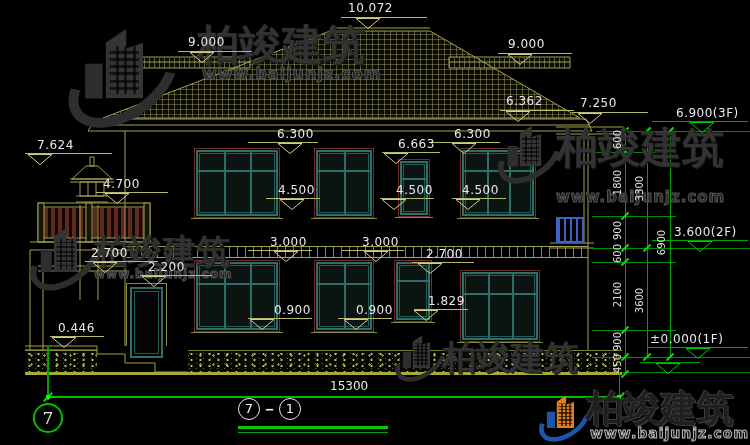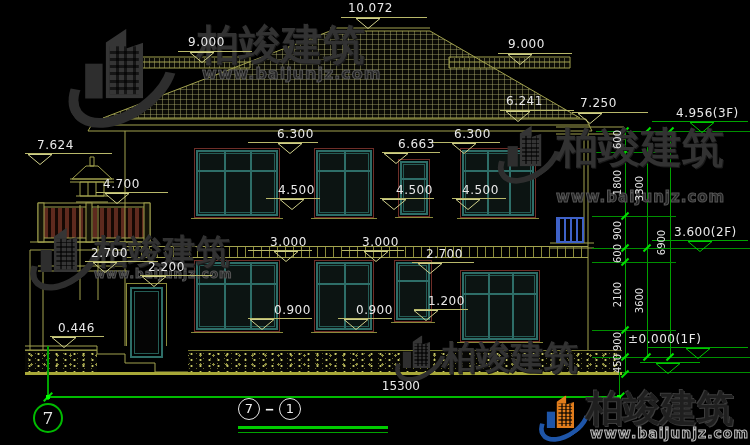--- a/index.html
+++ b/index.html
@@ -71,21 +71,21 @@
   .wm.gray .wm-icon{--c1:#2e2e2e;--c2:#353535;}
   .wm.colored .wm-icon{--c1:#1e55a8;--c2:#e07c1c;}
   
   #dim-line{left:48px;top:396px;width:572px;height:2px;background:#00bb00;z-index:5;}
   .dimtick{width:12px;height:2px;background:#00e000;transform:rotate(-45deg);z-index:5;}
   .dimdot{width:4px;height:4px;background:#00ff00;z-index:5;}
   #axis-vline{left:47px;top:346px;width:2px;height:54px;background:#00a400;z-index:4;}
   #rext-vline{left:619px;top:372px;width:1px;height:26px;background:#009900;z-index:4;}
   #axis-circle{left:33px;top:403px;width:30px;height:30px;border:2px solid #00bb00;border-radius:50%;
      z-index:5;color:#e9e9e9;font-size:17px;text-align:center;line-height:26px;font-family:"DejaVu Serif",serif;}
-  #dim-text{left:330px;top:379px;width:90px;text-align:right;color:#e9e9e9;font-size:12px;z-index:7;}
+  #dim-text{left:330px;top:379px;width:90px;text-align:left;color:#e9e9e9;font-size:12px;z-index:7;}
   #title{left:238px;top:396px;height:26px;display:flex;align-items:center;gap:2px;z-index:9;color:#f0f0f0;}
   #title .circ{position:static;width:22px;height:22px;border:1.5px solid #e8e8e8;border-radius:50%;
      font-size:13px;text-align:center;line-height:20px;flex:0 0 auto;}
   #title .dash{position:static;font-size:15px;font-weight:bold;}
   #title .name{position:static;font-size:21px;font-weight:bold;letter-spacing:1px;}
   #title-ul1{left:238px;top:426px;width:150px;height:3px;background:#00cc00;z-index:9;}
   #title-ul2{left:238px;top:432px;width:150px;height:1px;background:#00a400;z-index:9;}
 </style>
 </head>
 <body>
@@ -163,49 +163,49 @@
         </svg>
       </div>
       <div class="marker" style="left: 0px; top: 0px;">
         <span style="left: 508px; top: 38px;">9.000</span>
         <div class="mline" style="left: 498px; top: 53px; width: 74px;"></div>
         <svg width="26" height="12" class="mtri" style="left: 507px; top: 54px;">
           <path d="M1,0.5 H25 L13,10.5 Z"></path>
         </svg>
       </div>
       <div class="marker" style="left: 0px; top: 0px;">
-        <span style="left: 506px; top: 95px;">6.241</span>
+        <span style="left: 506px; top: 95px;">6.362</span>
         <div class="mline" style="left: 500px; top: 110px; width: 74px;"></div>
         <svg width="26" height="12" class="mtri" style="left: 505px; top: 111px;">
           <path d="M1,0.5 H25 L13,10.5 Z"></path>
         </svg>
       </div>
       <div class="marker" style="left: 0px; top: 0px;">
         <span style="left: 580px; top: 97px;">7.250</span>
         <div class="mline" style="left: 572px; top: 112px; width: 76px;"></div>
         <svg width="26" height="12" class="mtri" style="left: 577px; top: 113px;">
           <path d="M1,0.5 H25 L13,10.5 Z"></path>
         </svg>
       </div>
       <div class="marker green" style="left: 0px; top: 0px;">
-        <span style="left: 676px; top: 107px;">4.956(3F)</span>
+        <span style="left: 676px; top: 107px;">6.900(3F)</span>
         <div class="mline" style="left: 652px; top: 121px; width: 96px;"></div>
         <svg width="26" height="12" class="mtri" style="left: 689px; top: 122px;">
           <path d="M1,0.5 H25 L13,10.5 Z"></path>
         </svg>
       </div>
       <div class="marker green" style="left: 0px; top: 0px;">
         <span style="left: 674px; top: 226px;">3.600(2F)</span>
         <div class="mline" style="left: 652px; top: 240px; width: 96px;"></div>
         <svg width="26" height="12" class="mtri" style="left: 687px; top: 241px;">
           <path d="M1,0.5 H25 L13,10.5 Z"></path>
         </svg>
       </div>
       <div class="marker green" style="left: 0px; top: 0px;">
-        <span style="left: 628px; top: 333px;">±0.000(1F)</span>
+        <span style="left: 650px; top: 333px;">±0.000(1F)</span>
         <div class="mline" style="left: 648px; top: 347px; width: 100px;"></div>
         <svg width="26" height="12" class="mtri" style="left: 685px; top: 348px;">
           <path d="M1,0.5 H25 L13,10.5 Z"></path>
         </svg>
       </div>
       <div class="marker green" style="left: 0px; top: 0px;">
         <span style="left: 660px; top: 352px;"></span>
         <div class="mline" style="left: 640px; top: 362px; width: 60px;"></div>
         <svg width="26" height="12" class="mtri" style="left: 655px; top: 363px;">
           <path d="M1,0.5 H25 L13,10.5 Z"></path>
@@ -317,21 +317,21 @@
         </svg>
       </div>
       <div class="marker" style="left: 0px; top: 0px;">
         <span style="left: 356px; top: 304px;">0.900</span>
         <div class="mline" style="left: 338px; top: 318px; width: 54px;"></div>
         <svg width="26" height="12" class="mtri" style="left: 343px; top: 319px;">
           <path d="M1,0.5 H25 L13,10.5 Z"></path>
         </svg>
       </div>
       <div class="marker" style="left: 0px; top: 0px;">
-        <span style="left: 428px; top: 295px;">1.200</span>
+        <span style="left: 428px; top: 295px;">1.829</span>
         <div class="mline" style="left: 414px; top: 309px; width: 54px;"></div>
         <svg width="26" height="12" class="mtri" style="left: 413px; top: 310px;">
           <path d="M1,0.5 H25 L13,10.5 Z"></path>
         </svg>
       </div>
       <div class="chaincol" style="left: 625px; top: 131px; height: 243px;"></div>
       <div class="tick" style="left: 620px; top: 130px;"></div>
       <div class="tick" style="left: 620px; top: 151px;"></div>
       <div class="tick" style="left: 620px; top: 215px;"></div>
       <div class="tick" style="left: 620px; top: 247px;"></div>

